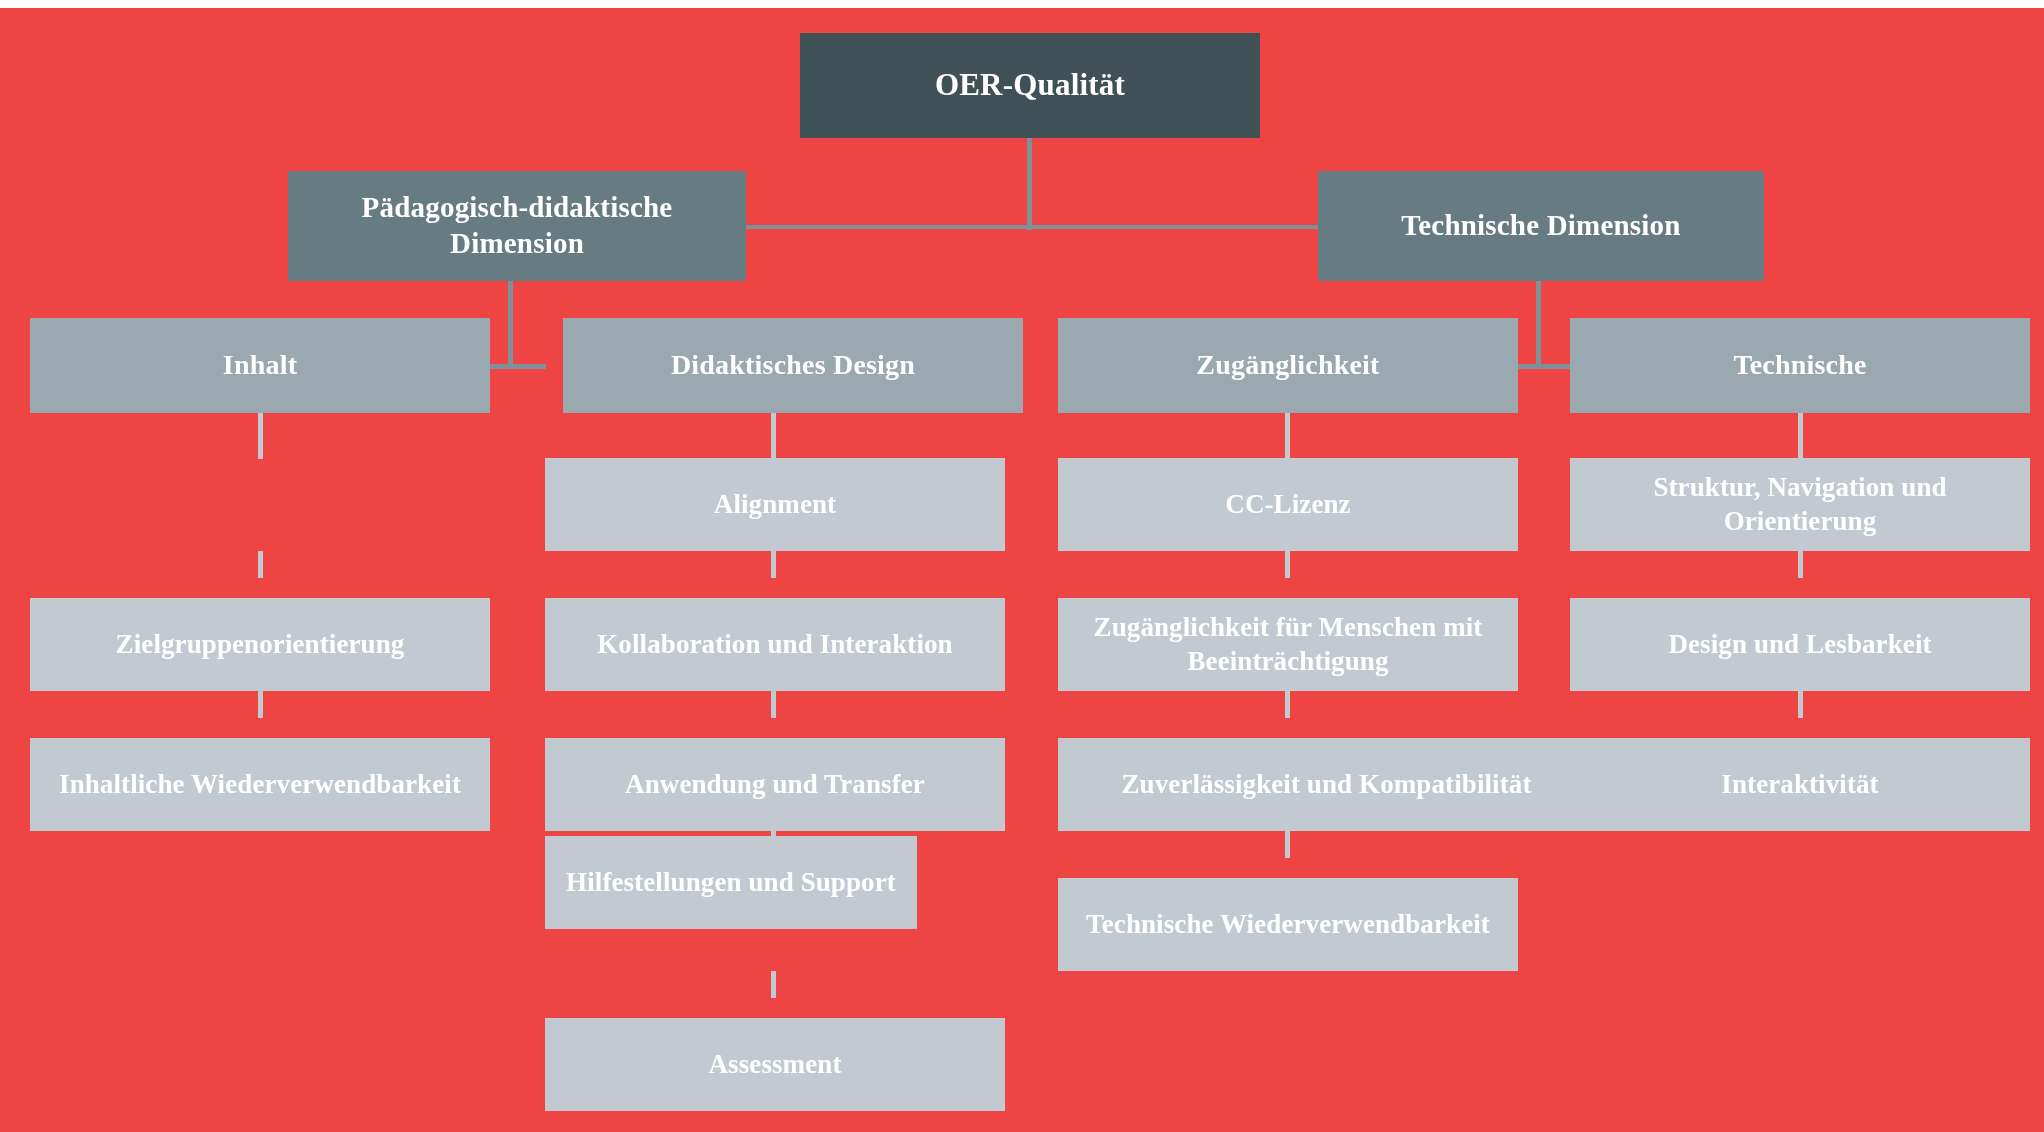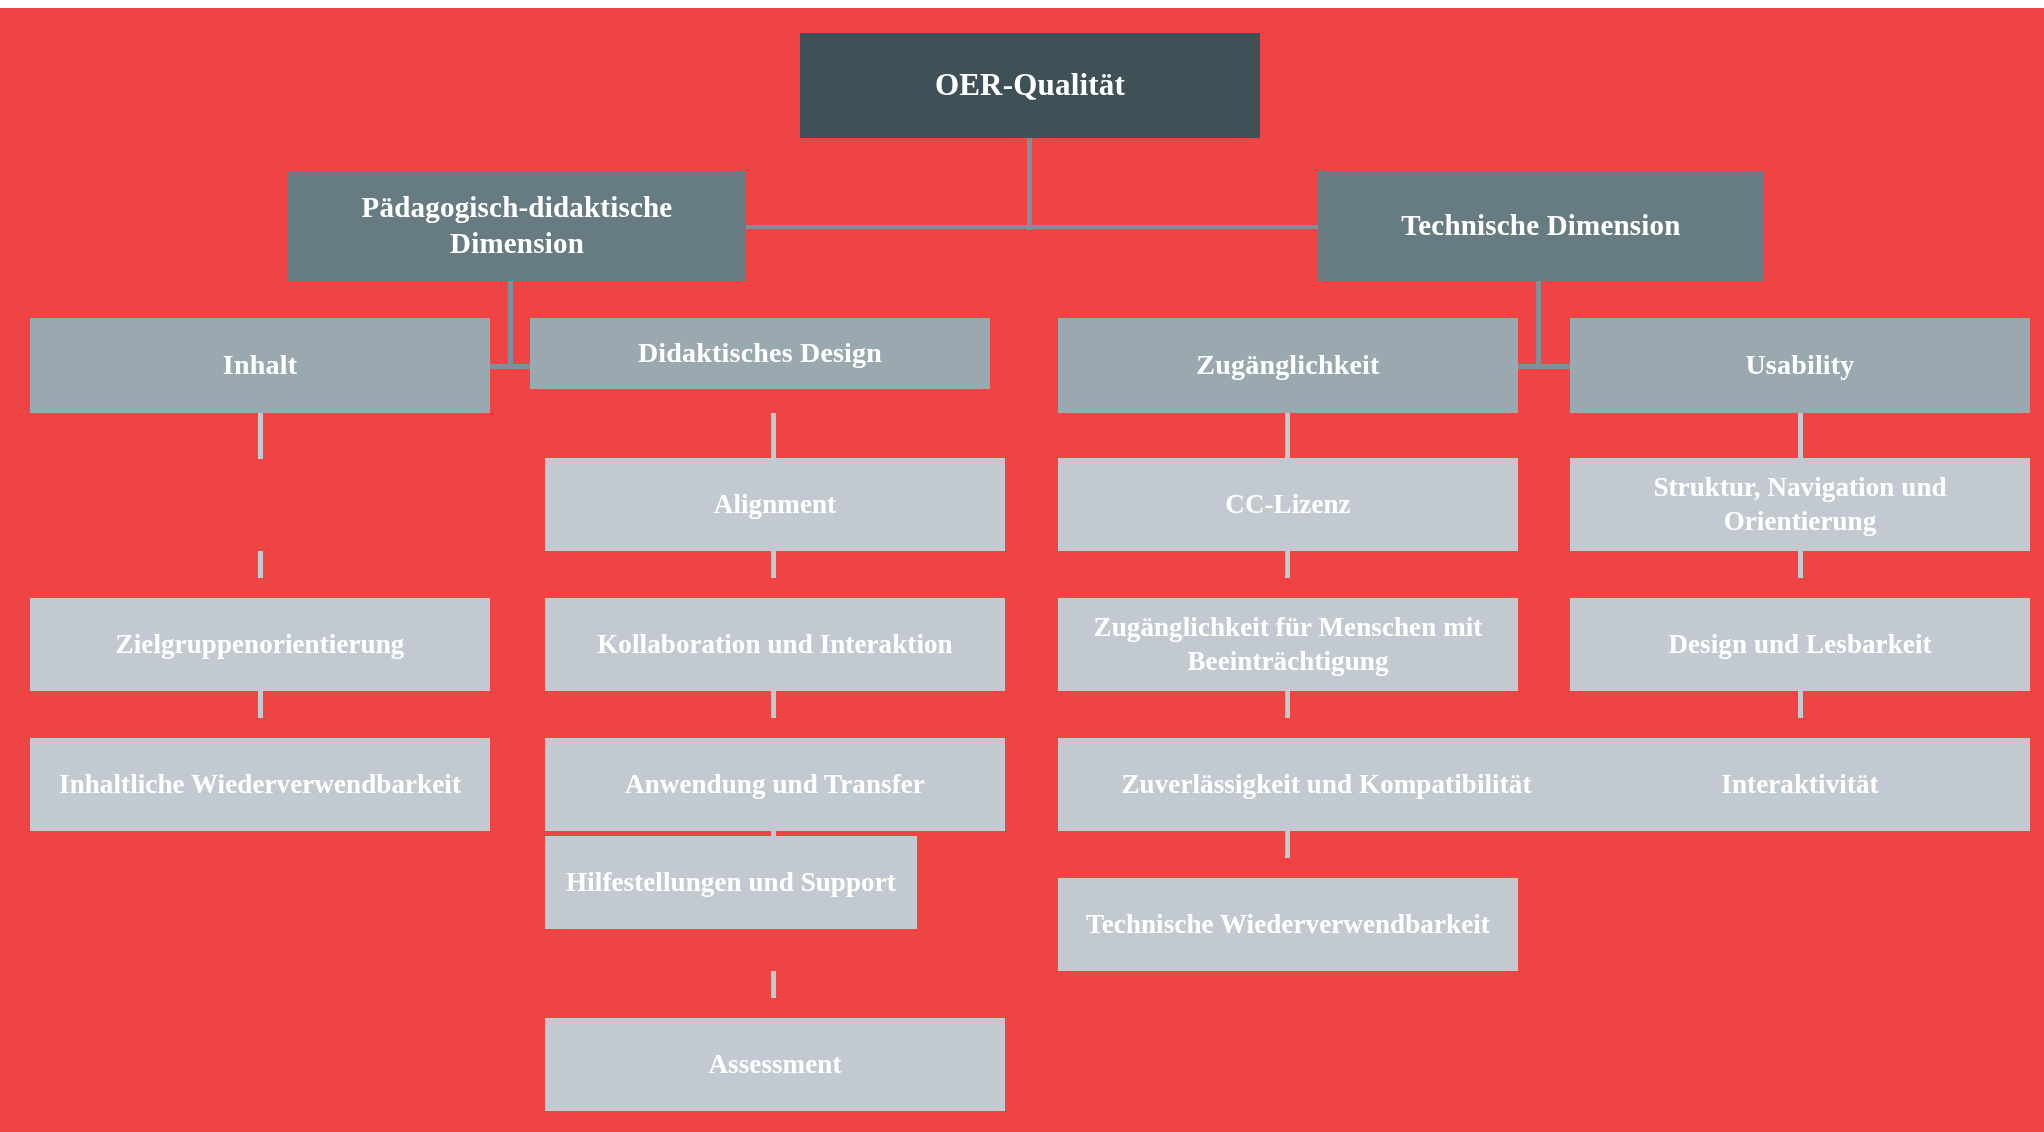--- a/index.html
+++ b/index.html
@@ -91,30 +91,30 @@
   </div>
 
   <div class="node lvl-dim" style="left:1318px; top:163px; width:446px; height:110px;">
     <span class="lbl">Technische Dimension</span>
   </div>
 
   <div class="node lvl-cat" style="left:30px; top:310px; width:460px; height:95px;">
     <span class="lbl">Inhalt</span>
   </div>
 
-  <div class="node lvl-cat" style="left:530px; top:310px; width:460px; height:71px;">
+  <div class="node lvl-cat" style="left:563px; top:310px; width:460px; height:95px;">
     <span class="lbl">Didaktisches Design</span>
   </div>
 
   <div class="node lvl-cat" style="left:1058px; top:310px; width:460px; height:95px;">
     <span class="lbl">Zugänglichkeit</span>
   </div>
 
   <div class="node lvl-cat" style="left:1570px; top:310px; width:460px; height:95px;">
-    <span class="lbl">Usability</span>
+    <span class="lbl">Technische</span>
   </div>
 
   <div class="node lvl-leaf" style="left:30px; top:590px; width:460px; height:93px;">
     <span class="lbl">Zielgruppenorientierung</span>
   </div>
   <div class="node lvl-leaf" style="left:30px; top:730px; width:460px; height:93px;">
     <span class="lbl">Inhaltliche Wiederverwendbarkeit</span>
   </div>
 
   <div class="node lvl-leaf" style="left:545px; top:450px; width:460px; height:93px;">

